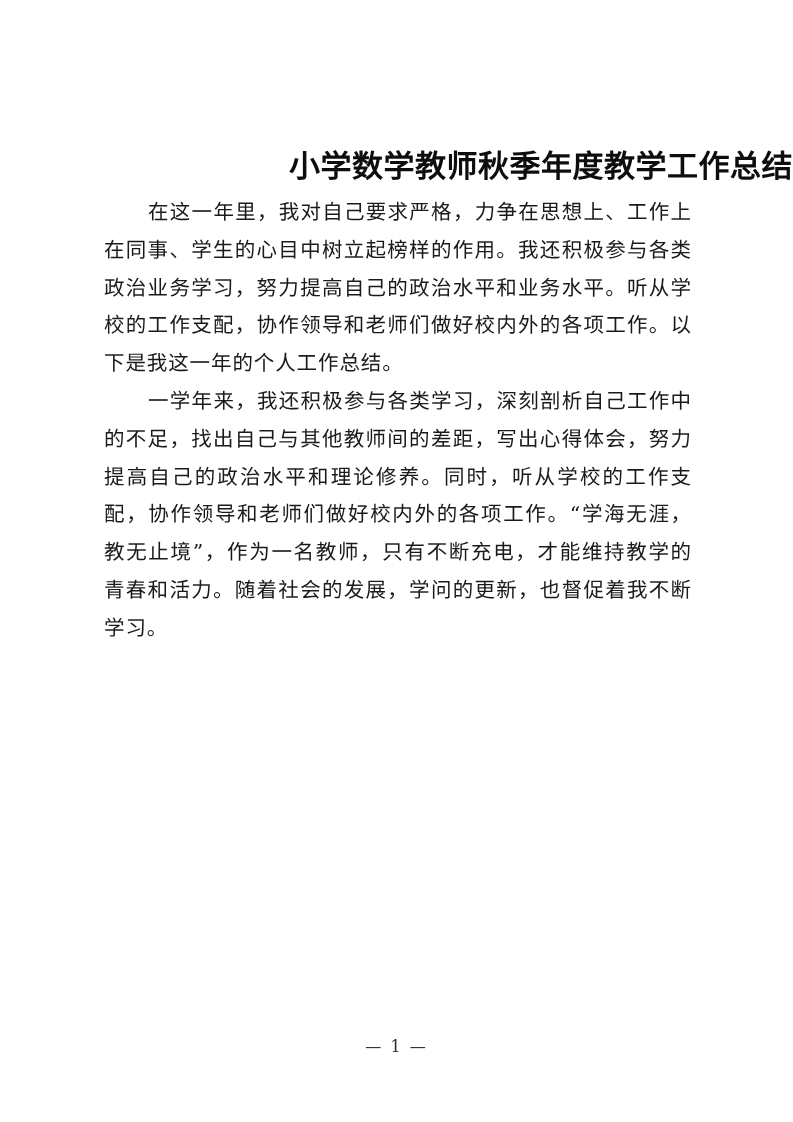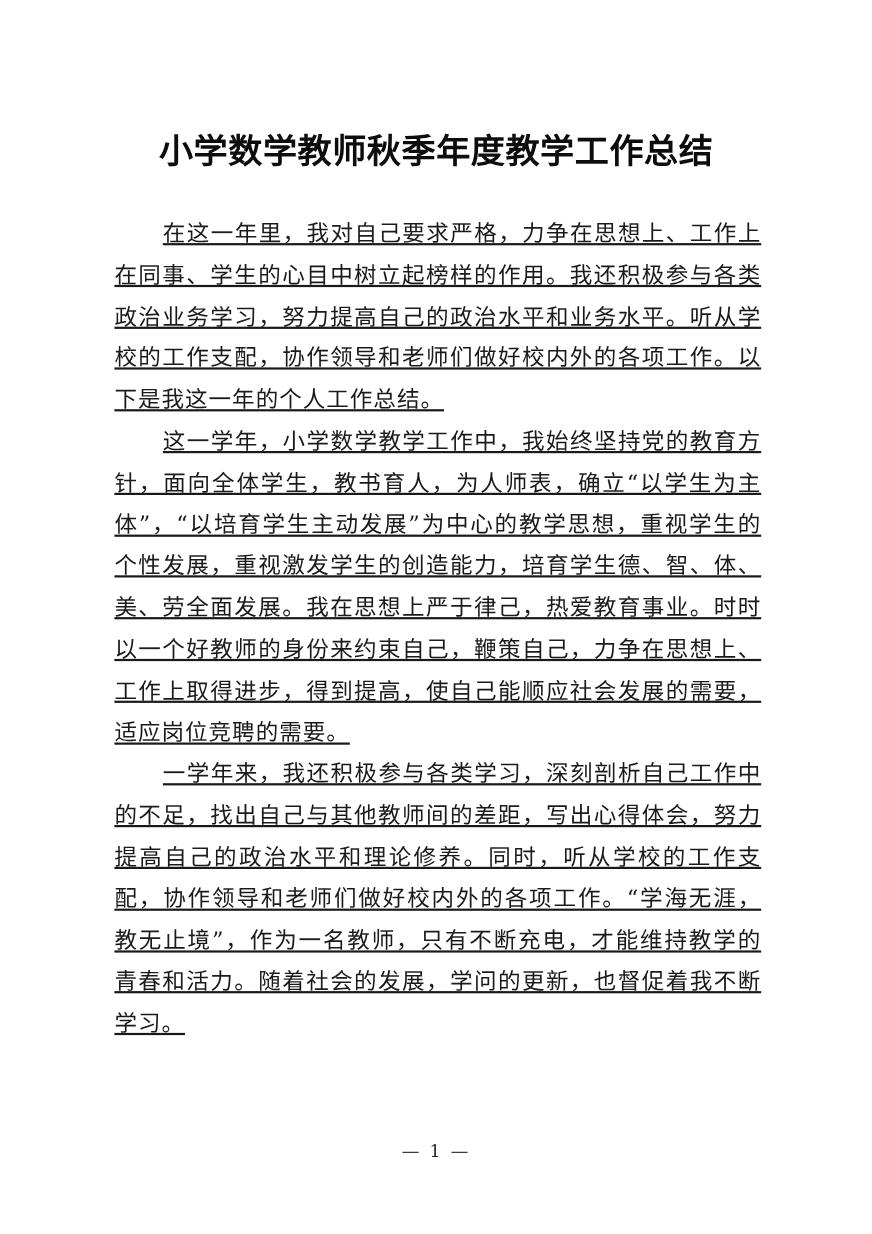--- a/index.html
+++ b/index.html
@@ -16,23 +16,23 @@
     margin: 0 auto;
     background: #ffffff;
     overflow: hidden;
     box-sizing: border-box;
   }
 
   
   .doc-title {
     position: absolute;
     left: 0;
-    top: 96px;
+    top: 124px;
     width: 793px;
-    text-align: center;
+    text-align: right;
     font-family: "DejaVu Sans", "Liberation Sans", sans-serif;
     font-weight: 700;
     font-size: 31px;
     line-height: 42px;
     letter-spacing: 0.5px;
     color: #0d0d0d;
     white-space: nowrap;
   }
 
   
@@ -49,21 +49,20 @@
     text-justify: inter-character;
     letter-spacing: 0.9px;
   }
 
   .doc-body p {
     margin: 0;
     text-indent: 2.15em;
     text-align: justify;
     text-justify: inter-character;
     word-break: break-all;
-    text-decoration: underline;
   }
 
   
   .page-footer {
     position: absolute;
     left: 0;
     top: 1036px;
     width: 793px;
     text-align: center;
     font-family: "DejaVu Serif", "Liberation Serif", serif;
@@ -75,19 +74,18 @@
 </style>
 </head>
 <body>
 
 <div class="page">
 
   <h1 class="doc-title">小学数学教师秋季年度教学工作总结</h1>
 
   <div class="doc-body">
     <p>在这一年里，我对自己要求严格，力争在思想上、工作上在同事、学生的心目中树立起榜样的作用。我还积极参与各类政治业务学习，努力提高自己的政治水平和业务水平。听从学校的工作支配，协作领导和老师们做好校内外的各项工作。以下是我这一年的个人工作总结。</p>
-    <p>这一学年，小学数学教学工作中，我始终坚持党的教育方针，面向全体学生，教书育人，为人师表，确立“以学生为主体”，“以培育学生主动发展”为中心的教学思想，重视学生的个性发展，重视激发学生的创造能力，培育学生德、智、体、美、劳全面发展。我在思想上严于律己，热爱教育事业。时时以一个好教师的身份来约束自己，鞭策自己，力争在思想上、工作上取得进步，得到提高，使自己能顺应社会发展的需要，适应岗位竞聘的需要。</p>
     <p>一学年来，我还积极参与各类学习，深刻剖析自己工作中的不足，找出自己与其他教师间的差距，写出心得体会，努力提高自己的政治水平和理论修养。同时，听从学校的工作支配，协作领导和老师们做好校内外的各项工作。“学海无涯，教无止境”，作为一名教师，只有不断充电，才能维持教学的青春和活力。随着社会的发展，学问的更新，也督促着我不断学习。</p>
   </div>
 
   <div class="page-footer">— 1 —</div>
 
 </div>
 
 </body></html>

